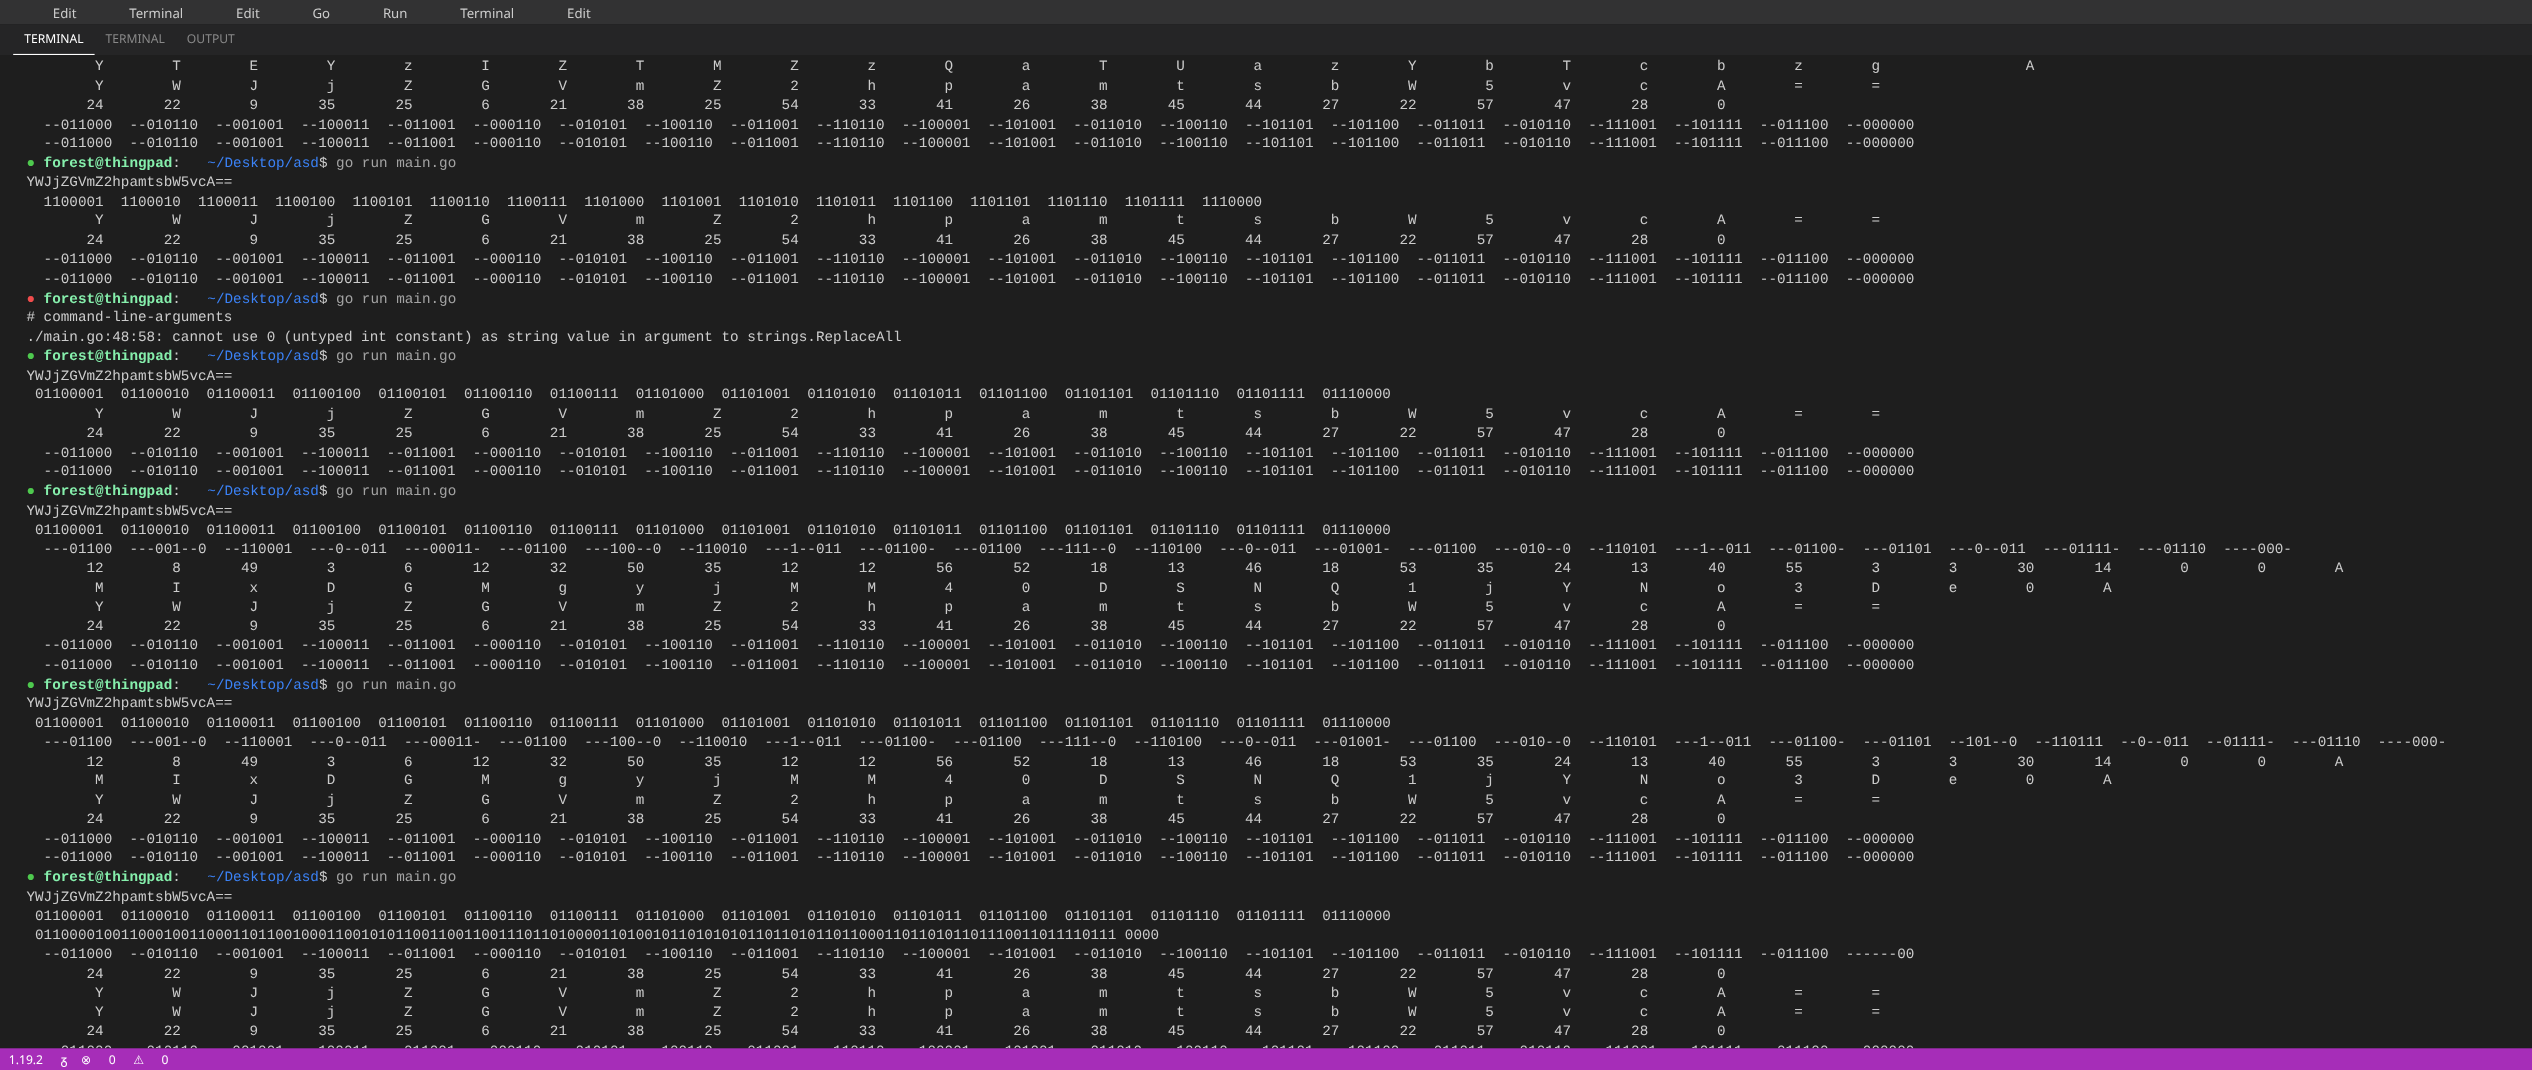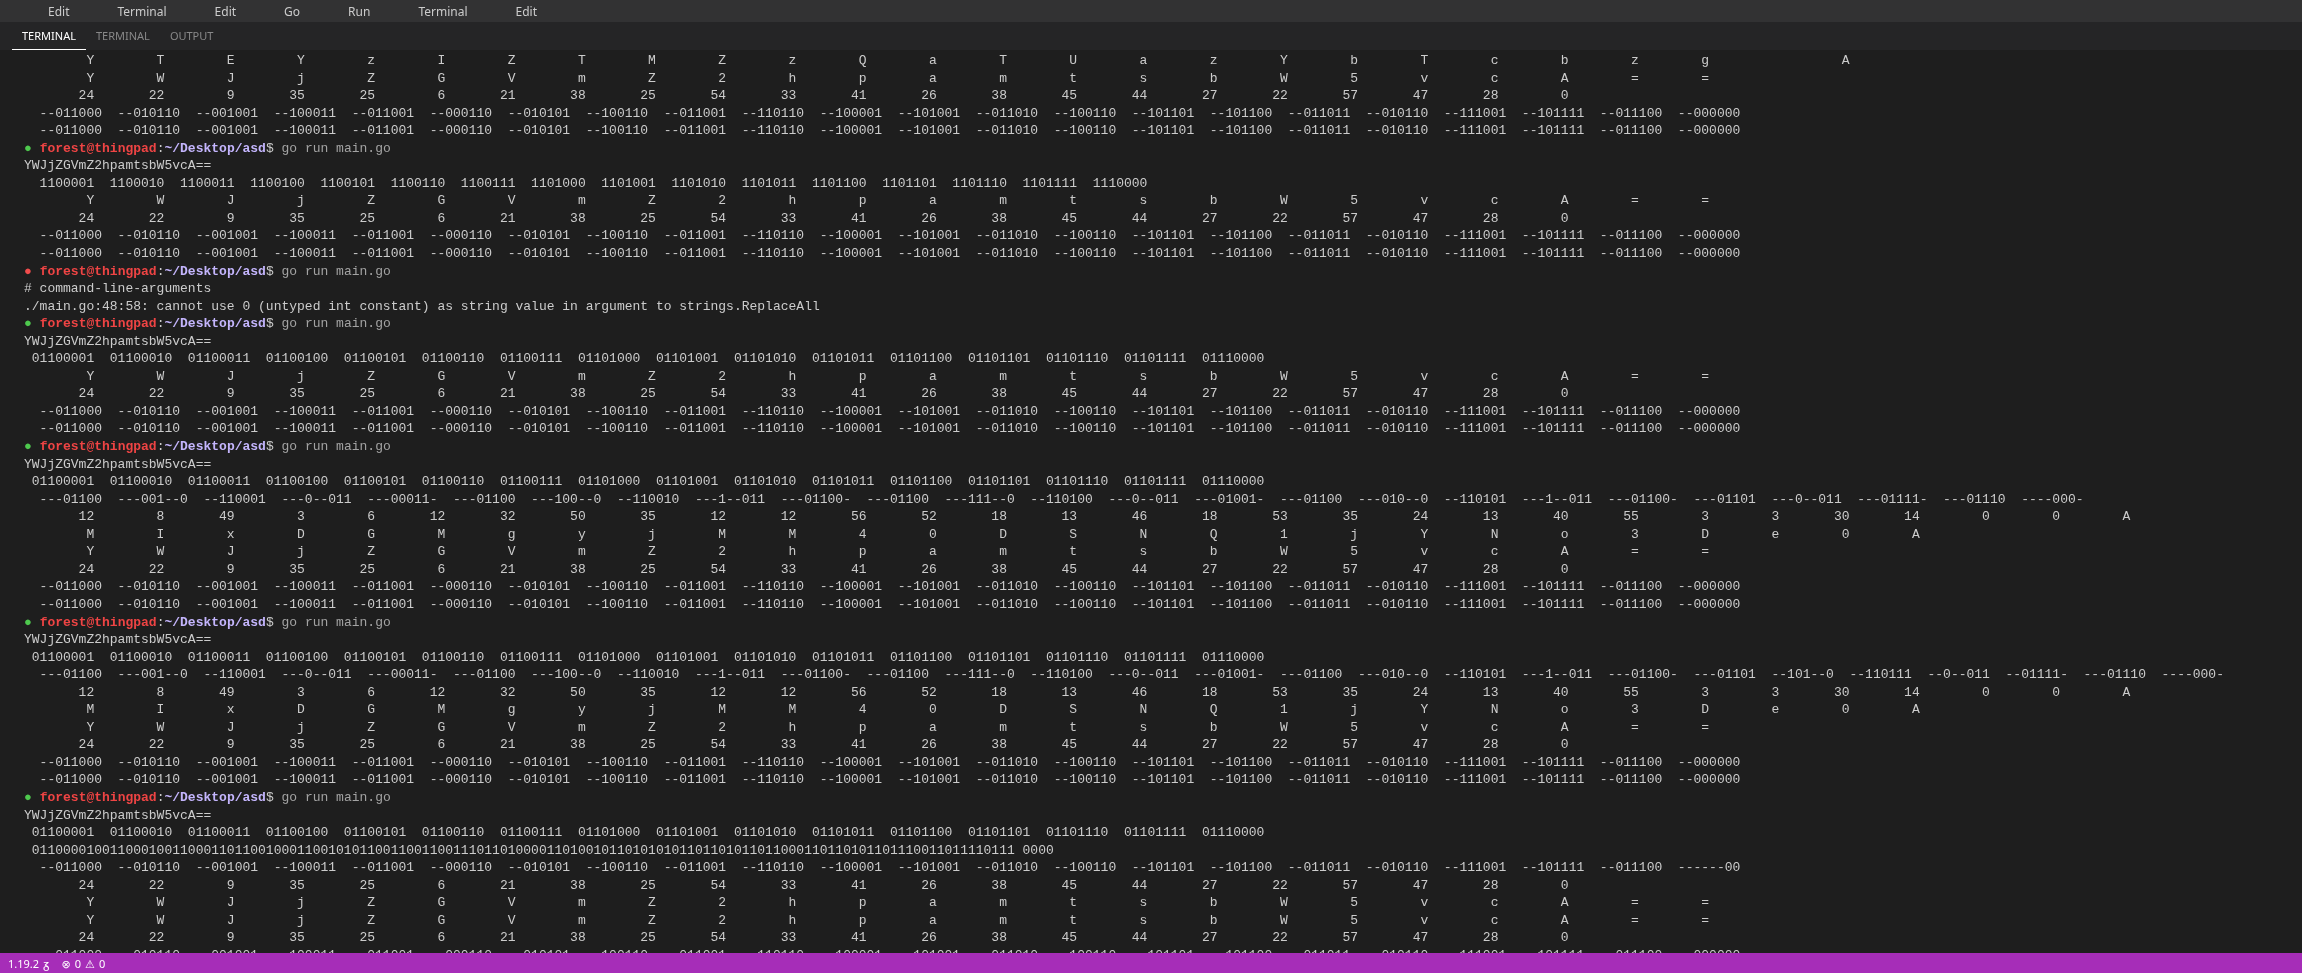--- a/index.html
+++ b/index.html
@@ -46,42 +46,42 @@
   .terminal {
     padding: 2px 8px 4px 24px;
     line-height: 1.35;
     white-space: pre;
     font-size: 13px;
     letter-spacing: 0;
     height: calc(100% - 22px - 28px - 20px);
     overflow: hidden;
   }
   .terminal .line { white-space: pre; }
-  .prompt-user { color: #ef4444; font-weight: bold; text-align: center; }
-  .prompt-path { color: #c4b5fd; font-weight: bold; }
+  .prompt-user { color: #86efac; font-weight: bold; text-align: center; }
+  .prompt-path { color: #3b82f6; font-weight: normal; margin-left: 24px; }
   .prompt-dollar { color: #cccccc; }
   .err-dot { color: #f14c4c; }
   .ok-dot { color: #4ec94e; }
   .cmd { color: #a3a3a3; }
   .statusbar {
     position: absolute;
     bottom: 0;
     left: 0;
     right: 0;
     height: 20px;
     background: #a62db8;
     color: #fff;
     display: flex;
     align-items: center;
     font-family: system-ui, sans-serif;
     font-size: 11px;
     padding: 0 8px;
     gap: 12px;
   }
-  .statusbar .item { display: flex; align-items: center; gap: 4px; }
+  .statusbar .item { display: flex; align-items: center; gap: 16px; }
 </style>
 </head>
 <body>
 
 <div class="menubar">
   <span>Edit</span>
   <span>Terminal</span>
   <span>Edit</span>
   <span>Go</span>
   <span>Run</span>

